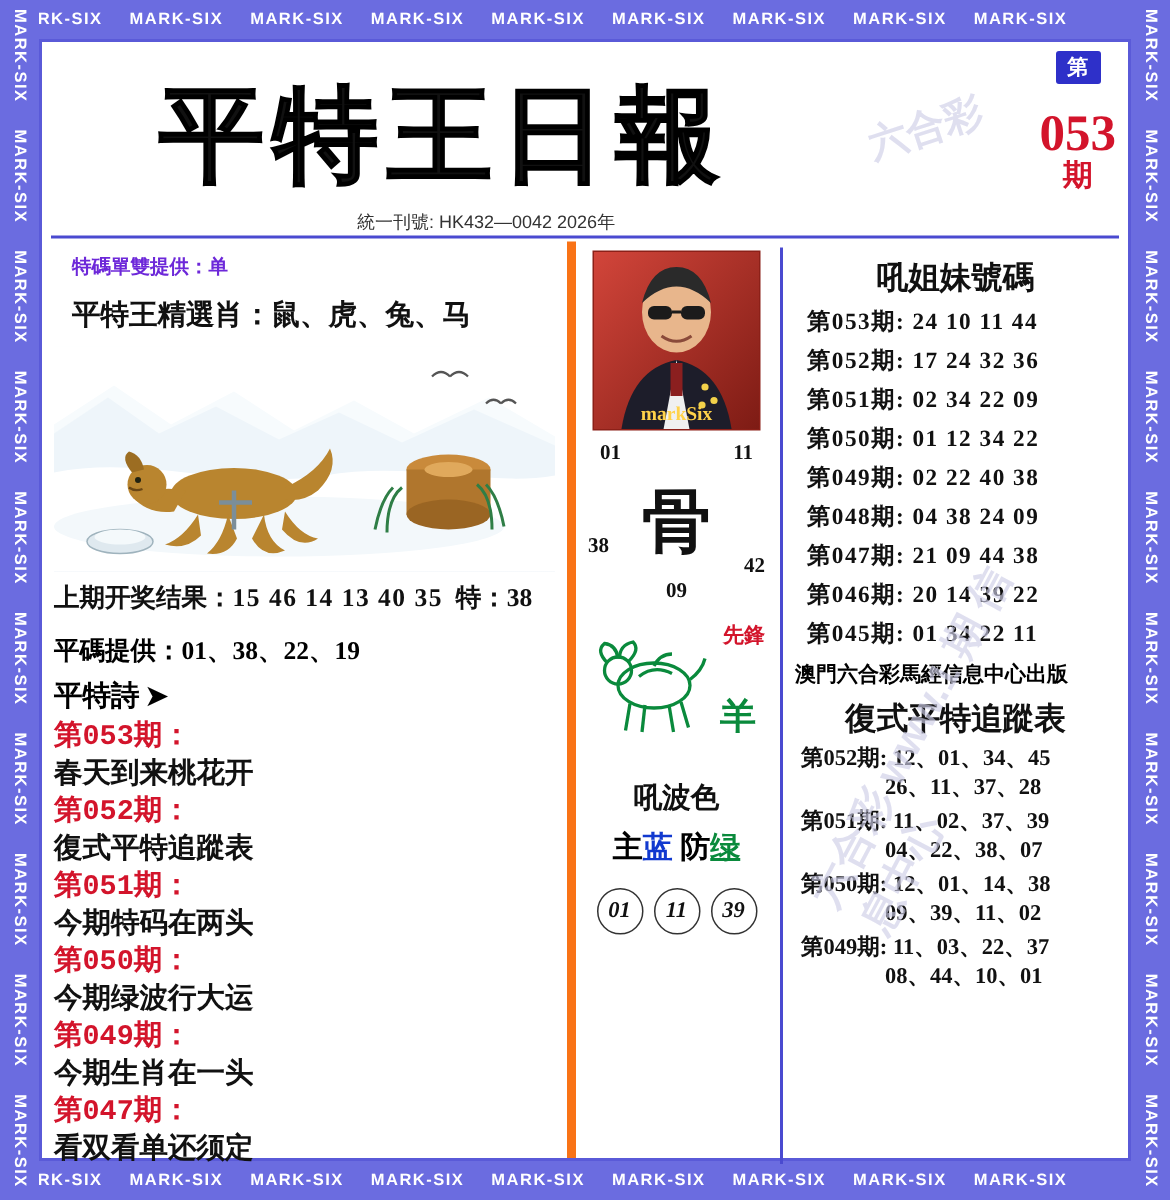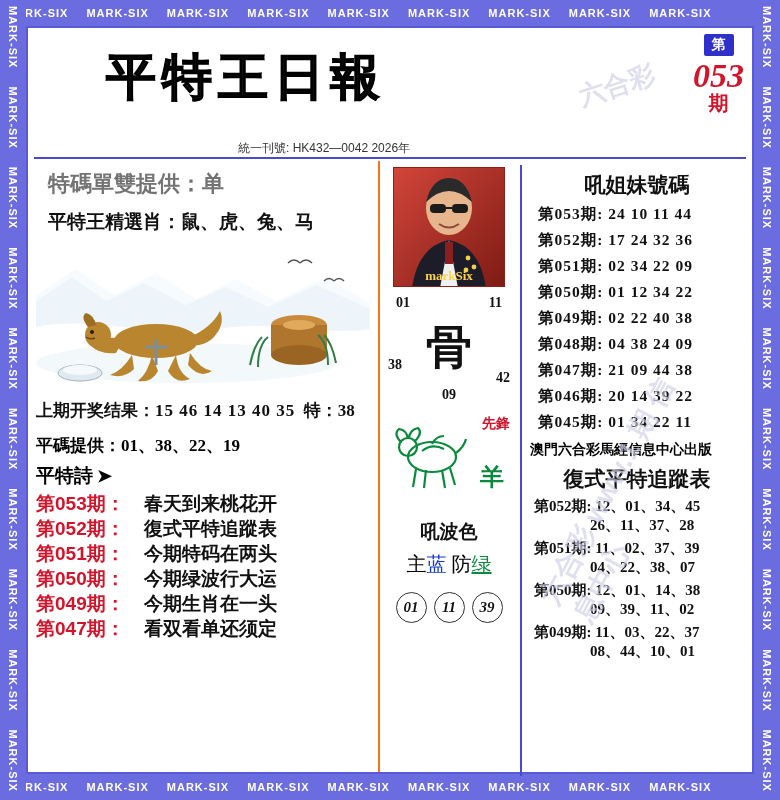--- a/index.html
+++ b/index.html
@@ -54,42 +54,41 @@
 
   
   .header {
     position:relative;
     height:125px;
   }
   .title-big {
     position:absolute;
     left:78px; top:16px;
     font-family:"DejaVu Sans", sans-serif;
-    font-size:50px;
+    font-size:70px;
     font-weight:bold;
     color:#111;
     letter-spacing:6px;
     -webkit-text-stroke: 1px #000;
   }
   .issue-box {
     position:absolute;
     right:8px; top:6px;
     text-align:center;
     color:#d3142b;
     font-weight:bold;
   }
   .issue-label {
     background:#2e30c9; color:#fff;
     font-size:14px; padding:2px 8px; display:inline-block;
     border-radius:2px;
   }
   .issue-num {
-    font-size:34px; line-height:34px; margin-top:3px;
-    font-family:"Liberation Serif", serif;
-    font-style:italic;
+    font-size:34px; line-height:34px; margin-top:17px;
+    font-family:"Liberation Serif", serif;
   }
   .issue-qi { font-size:20px; line-height:20px; }
   .pub-line {
     position:absolute; left:210px; top:112px;
     font-size:12px; color:#333;
   }
   .hr-blue {
     position:absolute; left:6px; right:6px; top:129px;
     height:2px; background:#4a4ad0;
   }
@@ -104,29 +103,29 @@
   
   .body {
     position:absolute;
     left:0; top:133px; width:724px; height:611px;
   }
   .col-left {
     position:absolute; left:0; top:0; width:350px; height:611px;
   }
   .col-mid {
     position:absolute; left:350px; top:0; width:140px; height:611px;
-    border-left:2px solid #f97316;
+    border-left:6px solid #f97316;
   }
   .col-right {
     position:absolute; left:492px; top:4px; width:232px; height:611px;
     border-left:2px solid #4a4ad0;
   }
 
   
-  .lt1 { margin:8px 0 0 20px; font-size:22px; font-weight:bold; color:#737373; font-family:"Liberation Serif", serif;}
+  .lt1 { margin:8px 0 0 20px; font-size:13px; font-weight:bold; color:#6d28d9; font-family:"Liberation Serif", serif;}
   .lt2 { margin:10px 0 0 20px; font-size:19px; font-weight:bold; color:#111; font-family:"Liberation Serif", serif;}
   .art {
     position:relative;
     margin:8px 8px 0 8px;
     height:150px;
     background:linear-gradient(#ffffff 0%, #f2f7fb 55%, #eef4f8 100%);
     overflow:hidden;
   }
   .art svg { position:absolute; left:0; top:0; }
   .res-line {
@@ -140,23 +139,24 @@
   .res-line2 { margin:12px 0 0 8px; font-size:17px; font-weight:bold; font-family:"Liberation Serif", serif;}
   .poem-title {
     margin:6px 0 2px 8px; font-size:19px; font-weight:bold;
     font-family:"Liberation Serif", serif;
     position:relative;
   }
   .poem-arrow { display:inline-block; margin-left:4px; font-size:18px; }
   .poem-list { margin:0 0 0 8px; }
   .poem-row {
     display:flex; align-items:baseline;
-    font-family:Liberation Sans, sans-serif;
+    font-family:Liberation Mono, monospace;
     font-size:19px; font-weight:bold; color:#111;
     line-height:25px;
+    flex-direction:column;
   }
   .poem-row .lbl { color:#d3142b; width:108px; }
   .poem-row .txt { color:#111; }
 
   
   .photo {
     width:112px; height:120px;
     margin:6px auto 0 auto;
     background:linear-gradient(#c23b2f,#7d1b14);
     position:relative;
@@ -189,21 +189,21 @@
     position:absolute; right:14px; top:44px;
     color:#0a8a3c; font-size:24px; font-weight:bold;
     font-family:"Liberation Serif", serif;
   }
   .sec-title-mid {
     text-align:center; font-size:19px; font-weight:bold;
     font-family:"Liberation Serif", serif; color:#111;
     margin-top:6px;
   }
   .bose {
-    text-align:center; font-size:20px; font-weight:normal;
+    text-align:center; font-size:20px; font-weight:bold;
     font-family:"Liberation Serif", serif; margin-top:6px;
   }
   .bose .blue { color:#1139cf; }
   .bose .green { color:#0a8a3c; text-decoration:underline; }
   .balls {
     display:flex; justify-content:center; gap:7px; margin-top:14px;
   }
   .ball {
     width:31px; height:31px; border-radius:50%;
     border:1.5px solid #333;

